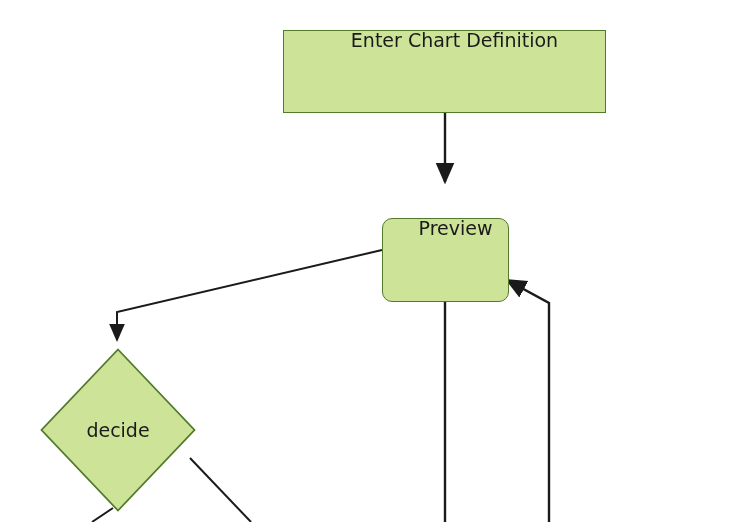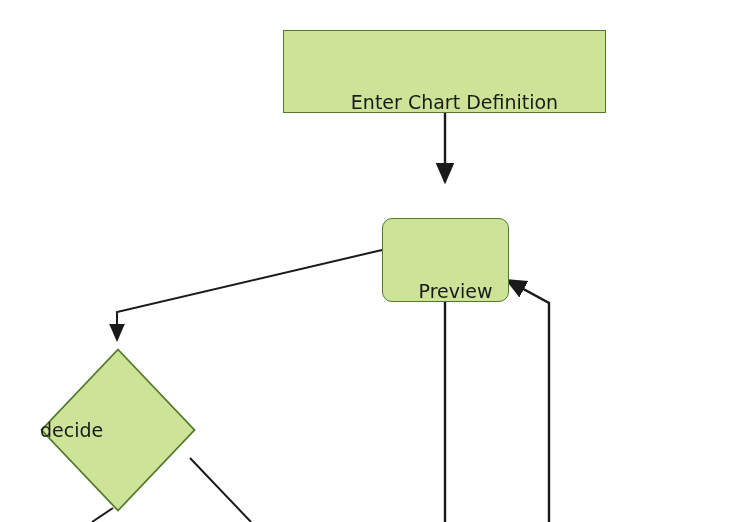--- a/index.html
+++ b/index.html
@@ -25,21 +25,21 @@
     top: 0;
     width: 740px;
     height: 522px;
   }
   .node {
     position: absolute;
     box-sizing: border-box;
     background: #cde498;
     border: 1.6px solid #537a2b;
     display: flex;
-    align-items: flex-end;
+    align-items: flex-start;
     justify-content: center;
     color: #1a1a1a;
     font-size: 19px;
     line-height: 1;
     white-space: nowrap;
     padding-left: 20px;
   }
   .node-rect {
     border-radius: 0;
   }
@@ -74,20 +74,21 @@
     height: 164px;
   }
   #node-decide-label {
     position: absolute;
     left: 0;
     top: 0;
     width: 156px;
     height: 164px;
     display: flex;
     align-items: center;
+    justify-content: center;
     font-size: 19px;
     color: #1a1a1a;
     white-space: nowrap;
   }
 </style>
 </head>
 <body>
 
 <div id="diagram-canvas">
 

